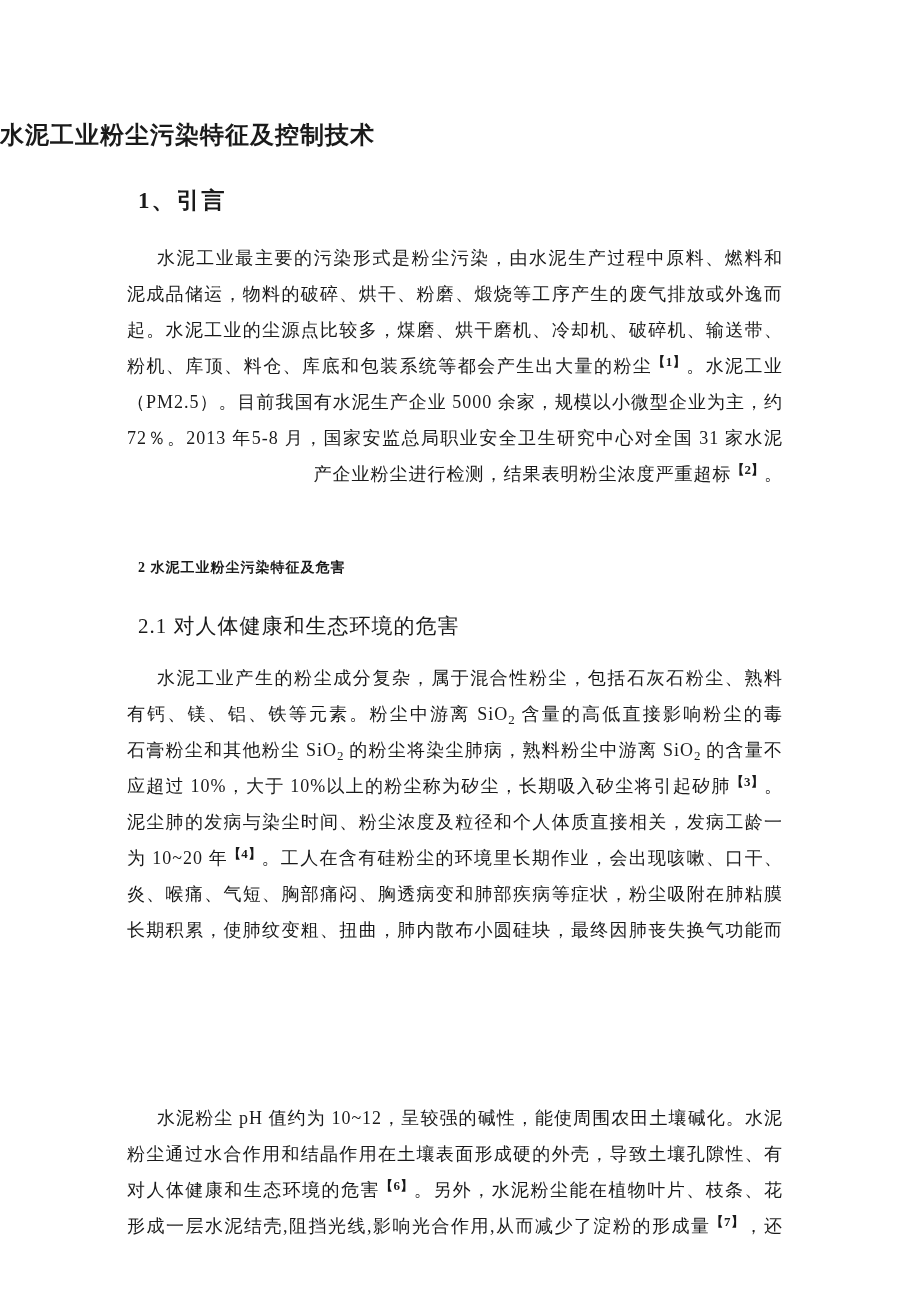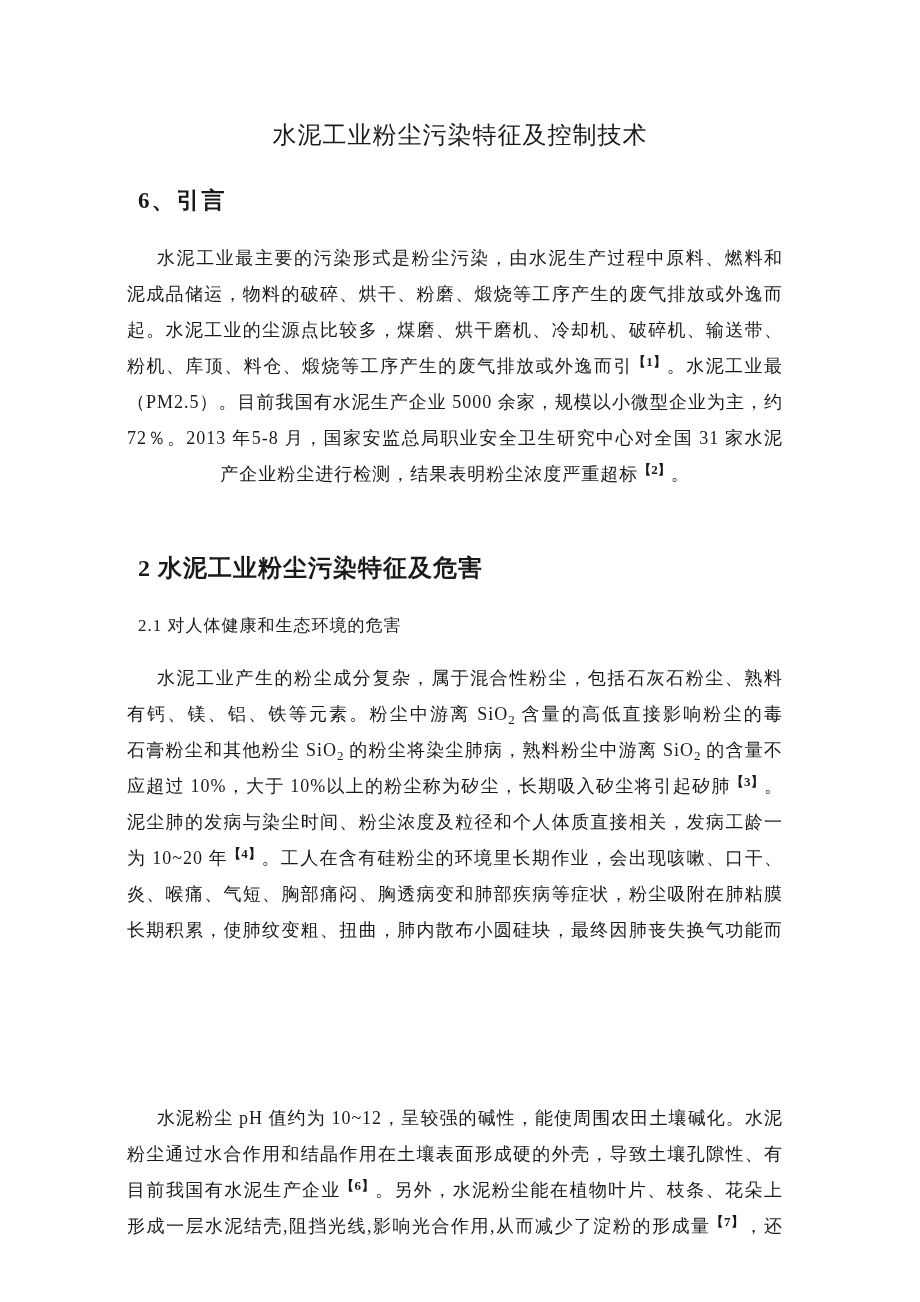--- a/index.html
+++ b/index.html
@@ -14,68 +14,67 @@
     background: #ffffff;
     overflow: hidden;
     font-family: "Liberation Serif", "DejaVu Serif", serif;
     color: #1a1a1a;
   }
   .doc-title {
     position: absolute;
     left: 0;
     right: 0;
     top: 118px;
-    text-align: center;
     font-size: 24px;
     line-height: 34px;
-    font-weight: normal;
+    font-weight: bold;
     letter-spacing: 1px;
   }
   .h1 {
     position: absolute;
     left: 138px;
     top: 186px;
     font-size: 23px;
     line-height: 30px;
     font-weight: bold;
     letter-spacing: 2px;
   }
   .h2 {
     position: absolute;
     left: 138px;
     top: 551px;
-    font-size: 24px;
+    font-size: 14px;
     line-height: 34px;
     font-weight: bold;
     letter-spacing: 1px;
   }
   .h3 {
     position: absolute;
     left: 138px;
     top: 612px;
-    font-size: 17px;
+    font-size: 21px;
     line-height: 28px;
     font-weight: normal;
     letter-spacing: 1px;
   }
   .para {
     position: absolute;
     left: 127px;
     width: 656px;
     font-size: 18px;
   }
   .para-intro  { top: 240px; }
   .para-health { top: 660px; }
   .para-env    { top: 1100px; }
   .line {
     height: 36px;
     line-height: 36px;
     letter-spacing: 1px;
     white-space: nowrap;
-    text-align: center;
+    text-align: right;
   }
   .line.fill {
     white-space: normal;
     text-align: justify;
     text-align-last: justify;
     text-justify: inter-character;
     overflow: hidden;
   }
   .line.indent { text-indent: 30px; }
   .ref {
@@ -91,27 +90,27 @@
     line-height: 0;
     letter-spacing: 0;
   }
 </style>
 </head>
 <body>
 
 <div class="page">
   <div class="doc-title">水泥工业粉尘污染特征及控制技术</div>
 
-  <div class="h1">6、引言</div>
+  <div class="h1">1、引言</div>
 
   <div class="para para-intro">
       <div class="line indent fill"><span>水泥工业最主要的污染形式是粉尘污染，由水泥生产过程中原料、燃料和水</span></div>
       <div class="line fill"><span>泥成品储运，物料的破碎、烘干、粉磨、煅烧等工序产生的废气排放或外逸而引</span></div>
       <div class="line fill"><span>起。水泥工业的尘源点比较多，煤磨、烘干磨机、冷却机、破碎机、输送带、选</span></div>
-      <div class="line fill"><span>粉机、库顶、料仓、煅烧等工序产生的废气排放或外逸而引</span><span class="ref">【1】</span><span>。水泥工业最</span></div>
+      <div class="line fill"><span>粉机、库顶、料仓、库底和包装系统等都会产生出大量的粉尘</span><span class="ref">【1】</span><span>。水泥工业最</span></div>
       <div class="line fill"><span>（PM2.5）。目前我国有水泥生产企业 5000 余家，规模以小微型企业为主，约占</span></div>
       <div class="line fill"><span>72％。2013 年5-8 月，国家安监总局职业安全卫生研究中心对全国 31 家水泥生</span></div>
       <div class="line"><span>产企业粉尘进行检测，结果表明粉尘浓度严重超标</span><span class="ref">【2】</span><span>。</span></div>
     </div>
 
   <div class="h2">2 水泥工业粉尘污染特征及危害</div>
 
   <div class="h3">2.1 对人体健康和生态环境的危害</div>
 
   <div class="para para-health">
@@ -121,16 +120,16 @@
       <div class="line fill"><span>应超过 10%，大于 10%以上的粉尘称为矽尘，长期吸入矽尘将引起矽肺</span><span class="ref">【3】</span><span>。水</span></div>
       <div class="line fill"><span>泥尘肺的发病与染尘时间、粉尘浓度及粒径和个人体质直接相关，发病工龄一般</span></div>
       <div class="line fill"><span>为 10~20 年</span><span class="ref">【4】</span><span>。工人在含有硅粉尘的环境里长期作业，会出现咳嗽、口干、咽</span></div>
       <div class="line fill"><span>炎、喉痛、气短、胸部痛闷、胸透病变和肺部疾病等症状，粉尘吸附在肺粘膜中，</span></div>
       <div class="line fill"><span>长期积累，使肺纹变粗、扭曲，肺内散布小圆硅块，最终因肺丧失换气功能而导</span></div>
     </div>
 
   <div class="para para-env">
       <div class="line indent fill"><span>水泥粉尘 pH 值约为 10~12，呈较强的碱性，能使周围农田土壤碱化。水泥</span></div>
       <div class="line fill"><span>粉尘通过水合作用和结晶作用在土壤表面形成硬的外壳，导致土壤孔隙性、有机</span></div>
-      <div class="line fill"><span>目前我国有水泥生产企业</span><span class="ref">【6】</span><span>。另外，水泥粉尘能在植物叶片、枝条、花朵上</span></div>
+      <div class="line fill"><span>对人体健康和生态环境的危害</span><span class="ref">【6】</span><span>。另外，水泥粉尘能在植物叶片、枝条、花朵上</span></div>
       <div class="line fill"><span>形成一层水泥结壳,阻挡光线,影响光合作用,从而减少了淀粉的形成量</span><span class="ref">【7】</span><span>，还会对</span></div>
     </div>
 </div>
 
 </body></html>

